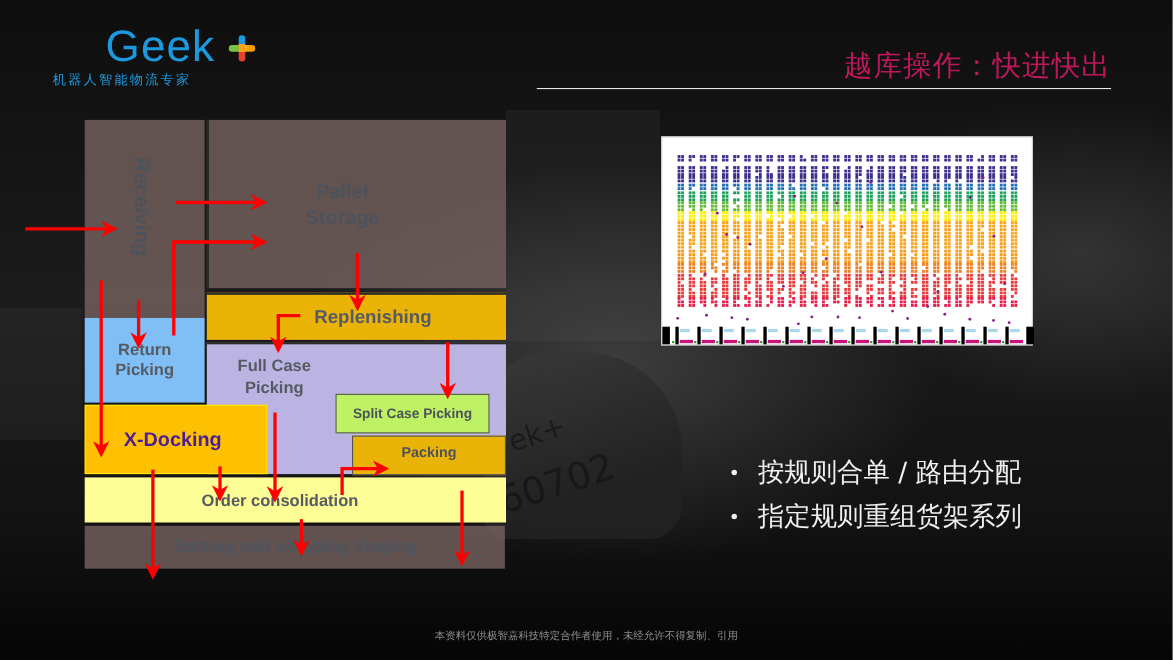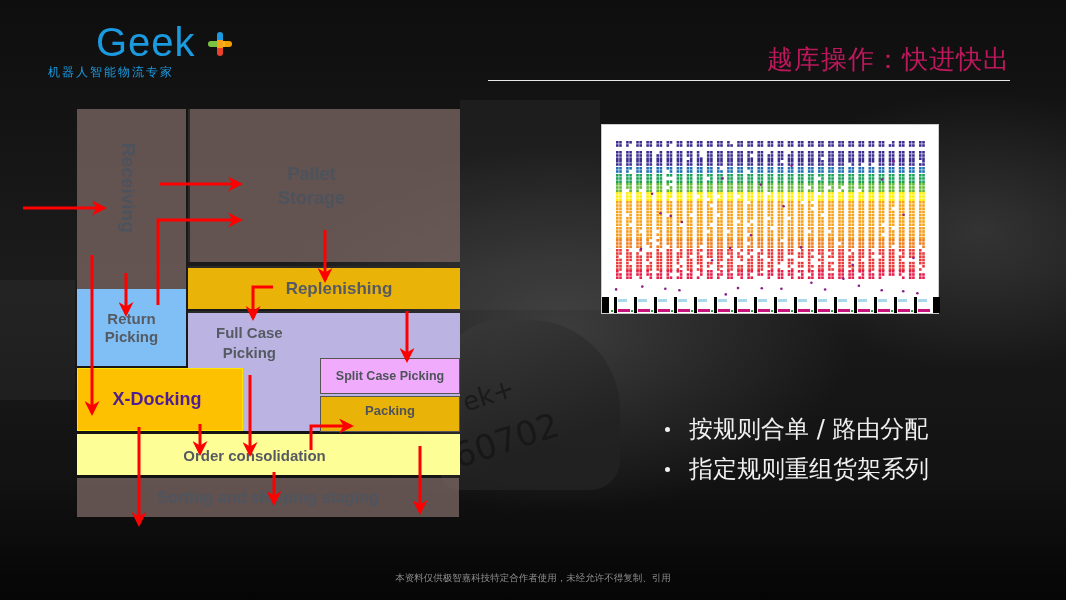--- a/index.html
+++ b/index.html
@@ -39,21 +39,21 @@
 
   
   .diagram { position: absolute; left: 0; top: 0; width: 470px; height: 540px; }
   .zone { position: absolute; display: flex; align-items: center; justify-content: center; text-align: center; font-family: "Liberation Sans", sans-serif; font-weight: bold; color: #565a62; }
   .z-receiving { left: 77px; top: 109px; width: 109px; height: 180px; background: rgba(120,100,98,0.78); }
   .z-pallet { left: 188px; top: 109px; width: 272px; height: 153px; background: rgba(120,100,98,0.78); border-left: 2px solid #2a2a2a; }
   .z-replen { left: 188px; top: 266px; width: 272px; height: 43px; background: #eab308; border-top: 2px solid #2a2a2a; font-size: 17px; color: #565a62; }
   .z-return { left: 77px; top: 289px; width: 109px; height: 77px; background: #7fbff5; font-size: 15px; line-height: 18px; color: #565a62; }
   .z-fullcase { left: 188px; top: 311px; width: 272px; height: 120px; background: #bbb4e2; border-top: 2px solid #2a2a2a; }
   .z-fullcase span { position: absolute; left: 28px; top: 10px; font-size: 15px; line-height: 20px; color: #565a62; }
-  .z-split { left: 320px; top: 358px; width: 140px; height: 36px; background: #f0abfc; border: 1px solid #555; font-size: 12.5px; color: #4e535a; }
+  .z-split { left: 305px; top: 358px; width: 140px; height: 36px; background: #bef264; border: 1px solid #555; font-size: 12.5px; color: #4e535a; }
   .z-packing { left: 320px; top: 396px; width: 140px; height: 36px; background: #eab308; border: 1px solid #555; font-size: 13px; color: #4e535a; }
   .z-xdock { left: 77px; top: 368px; width: 166px; height: 63px; background: #fdc102; border: 1px solid #ffe600; font-size: 18px; color: #4c1d95; }
   .z-order { left: 77px; top: 434px; width: 383px; height: 41px; background: #fefe97; font-size: 15px; color: #565a62; }
   .z-sorting { left: 77px; top: 478px; width: 382px; height: 39px; background: rgba(120,100,98,0.78); font-size: 16px; color: #4e555f; }
 
   
   .arrows { position: absolute; left: 0; top: 0; width: 470px; height: 540px; pointer-events: none; }
 
   
   .grid-panel { position: absolute; left: 601px; top: 124px; width: 338px; height: 190px; background: #fff; border: 1px solid #ccc; }

